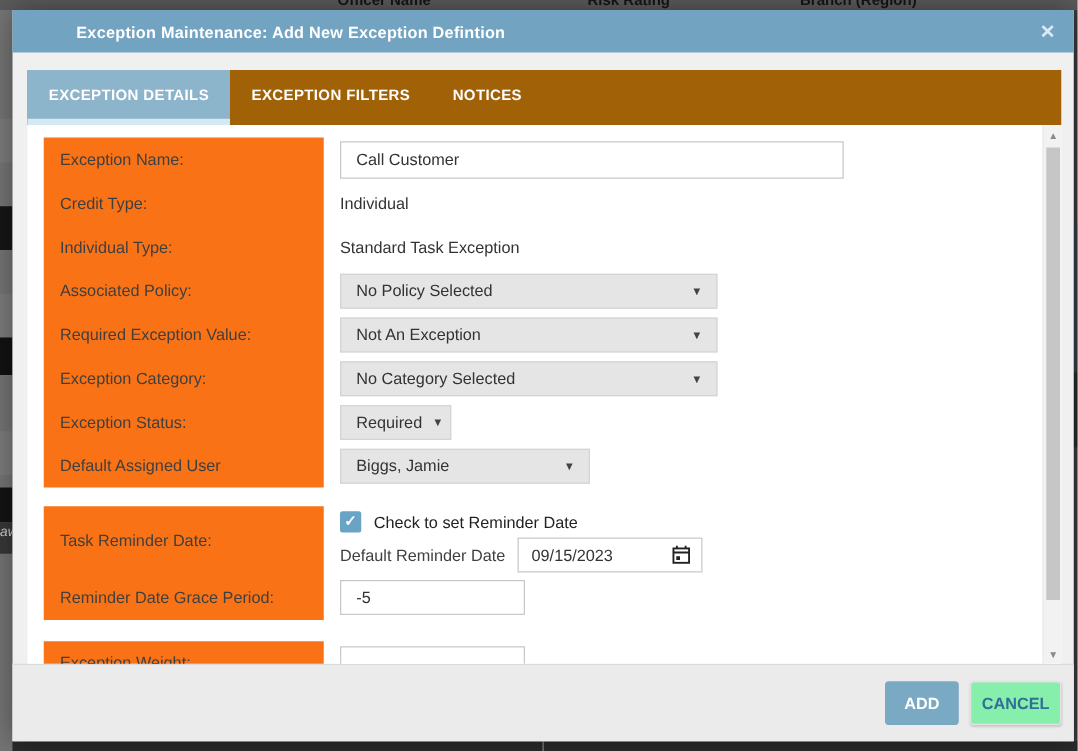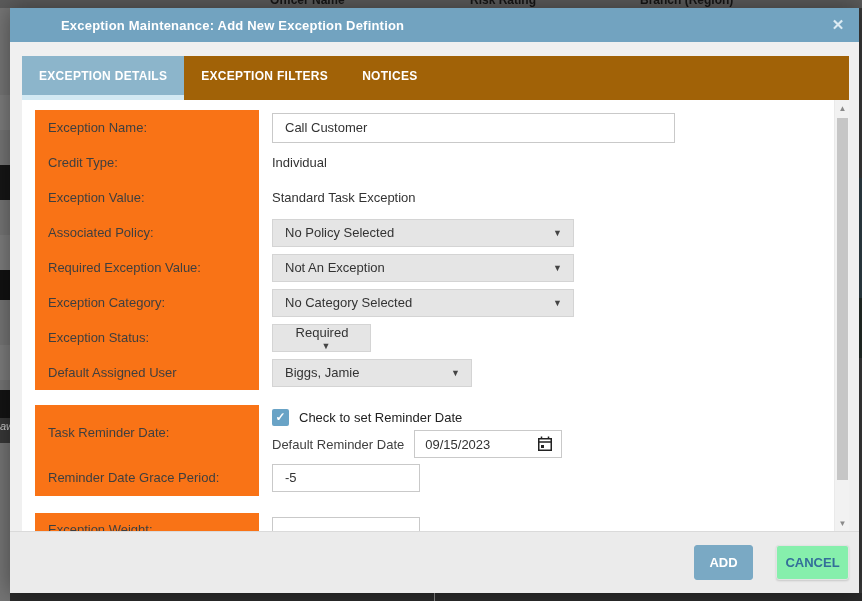--- a/index.html
+++ b/index.html
@@ -41,21 +41,21 @@
   .sec3 { height:40px; }
 
   .txt-input { height:30px; border:1px solid #c9c9c9; background:#fff; font-family:inherit; font-size:13px;
                color:#333; padding:0 12px; outline:none; }
   .w403{ width:403px; } .w148{ width:148px; }
   .static-val { font-size:13px; color:#333; }
 
   .sel { height:28px; background:#e5e5e5; border:1px solid #d4d4d4; display:flex; align-items:center;
          justify-content:space-between; padding:0 11px 0 12px; font-size:13px; color:#333; cursor:pointer; }
   .sel .arr { font-size:9px; color:#444; margin-left:8px; }
-  .selw302{ width:302px; } .selw99{ width:99px;flex-direction:column; } .selw200{ width:200px; }
+  .selw302{ width:302px; } .selw99{ width:89px; } .selw200{ width:200px; }
 
   
   .sec2 .labels-col { display:flex; flex-direction:column; }
   .sec2 .lbl-a { height:54px; display:flex; align-items:center; }
   .sec2 .lbl-b { height:37px; display:flex; align-items:center; }
   .chk-row { height:22px; display:flex; align-items:center; padding-top:2px; }
   .checkbox { width:17px; height:17px; background:#69a3c6; border-radius:2px; color:#fff; font-size:12px;
               font-weight:bold; display:flex; align-items:center; justify-content:center; cursor:pointer; }
   .chk-lbl { font-size:13px; font-weight:400; color:#222; margin-left:10px; }
   .date-row { height:30px; display:flex; align-items:center; margin-top:2px; }
@@ -71,21 +71,21 @@
   
   .scrollbar { position:absolute; top:0; right:0; width:15px; height:431px; background:#f2f2f2;
                border-left:1px solid #eaeaea; }
   .sb-arrow { position:absolute; left:0; width:15px; height:16px; font-size:8px; color:#8a8a8a;
               display:flex; align-items:center; justify-content:center; cursor:pointer; }
   .sb-up{ top:0; } .sb-down{ bottom:0; }
   .sb-thumb { position:absolute; left:2px; top:18px; width:11px; height:362px; background:#c6c6c6; cursor:grab; }
 
   
   .footer { height:62px; background:#ebebeb; border-top:1px solid #dadada; display:flex; align-items:center;
-            justify-content:flex-end; gap:23px; padding-right:10px; }
+            justify-content:flex-end; gap:9px; padding-right:10px; }
   .btn { height:35px; font-family:inherit; font-size:13px; border-radius:3px; cursor:pointer; }
   .btn-add { width:59px; background:#7aa9c4; color:#fff; font-weight:bold; border:1px solid #7aa9c4; }
   .btn-cancel { width:73px; background:#86efac; color:#336e99; font-weight:600; border:1px solid #e3e3e3;
                 box-shadow:0 1px 2px rgba(0,0,0,.15); }
   .cal-icon svg { display:block; }
 </style>
 </head>
 <body>
 
 <div class="bd-top">
@@ -124,21 +124,21 @@
     <div class="tab">NOTICES</div>
   </div>
 
   <div class="content">
     <div class="form">
 
       <div class="section sec1">
         <div class="labels-col">
           <div class="row35 lbl">Exception Name:</div>
           <div class="row35 lbl">Credit Type:</div>
-          <div class="row35 lbl">Exception Value:</div>
+          <div class="row35 lbl">Individual Type:</div>
           <div class="row35 lbl">Associated Policy:</div>
           <div class="row35 lbl">Required Exception Value:</div>
           <div class="row35 lbl">Exception Category:</div>
           <div class="row35 lbl">Exception Status:</div>
           <div class="row35 lbl">Default Assigned User</div>
         </div>
         <div class="fields-col">
           <div class="row35">
               <input class="txt-input w403" value="Call Customer" style="">
             </div>

